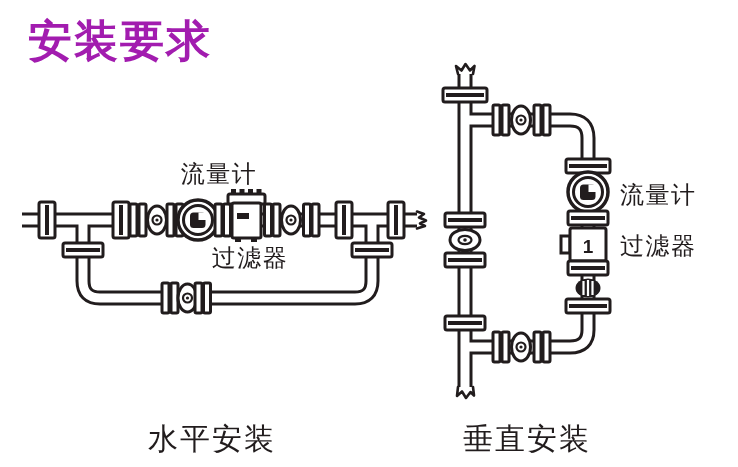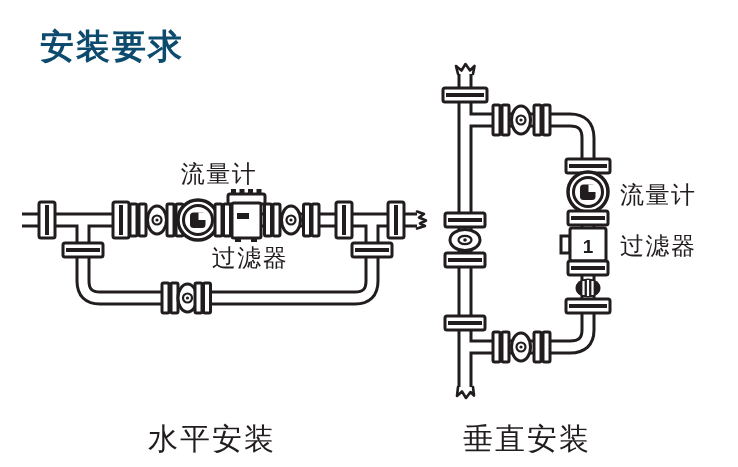--- a/index.html
+++ b/index.html
@@ -1,20 +1,20 @@
 <!DOCTYPE html>
 <html><head>
 <meta charset="utf-8">
 <style>
   html,body{margin:0;padding:0;background:#ffffff;}
   body{font-family:"Liberation Sans", sans-serif;}
   .page{position:relative;width:738px;height:467px;background:#ffffff;overflow:hidden;}
   .title{
-    position:absolute;left:28px;top:12px;margin:12px;
-    font-size:34px;font-weight:600;letter-spacing:2px;color:#0c4a6e;
+    position:absolute;left:28px;top:12px;margin:0;
+    font-size:44px;font-weight:600;letter-spacing:2px;color:#a21caf;
   }
   svg{position:absolute;left:0;top:0;}
   svg text{font-family:"Liberation Sans", sans-serif;fill:#211c1d;}
   .pipe-out{stroke:#211c1d;stroke-width:15;fill:none;}
   .pipe-in{stroke:#ffffff;stroke-width:9;fill:none;}
   .comp{fill:#ffffff;stroke:#211c1d;stroke-width:3;}
   .comp35{fill:#ffffff;stroke:#211c1d;stroke-width:3.5;}
   .ring{fill:none;stroke:#211c1d;stroke-width:2.2;}
   .ring3{fill:none;stroke:#211c1d;stroke-width:3;}
   .ink{fill:#211c1d;stroke:none;}

